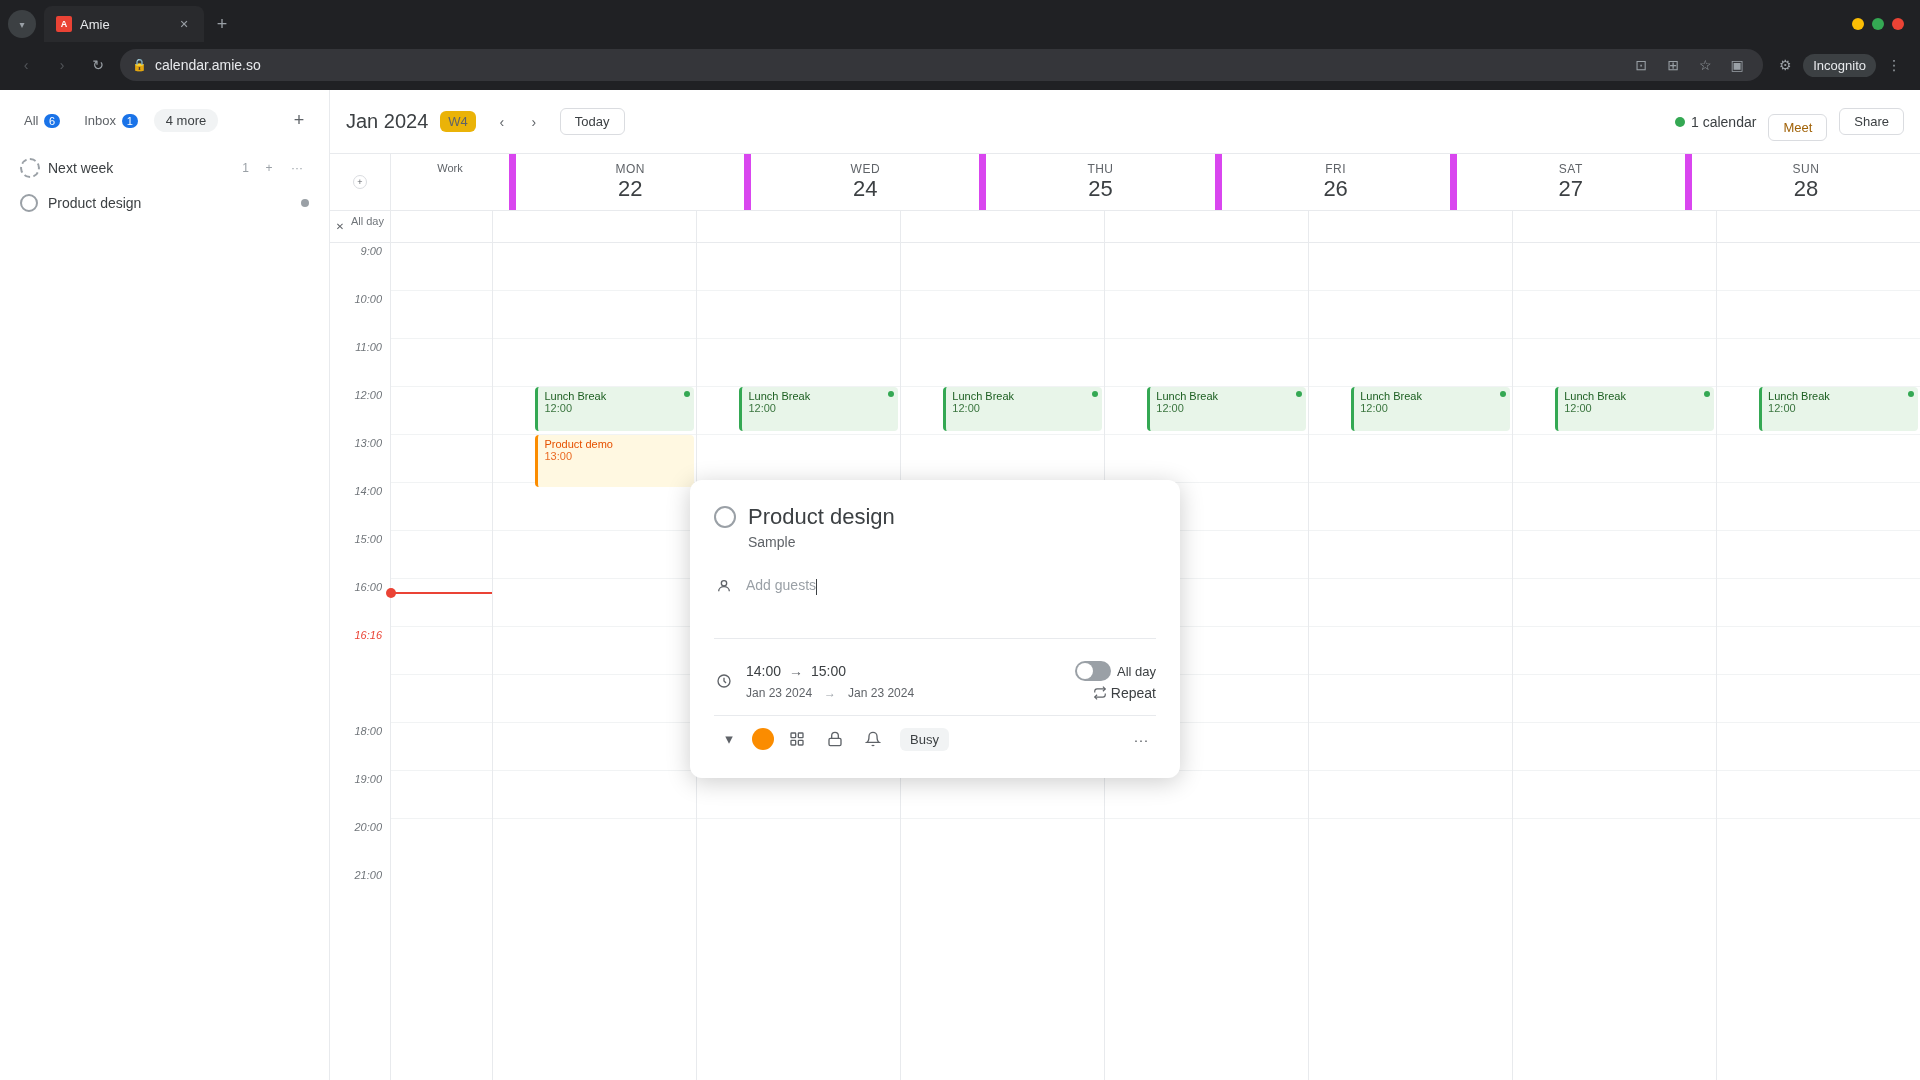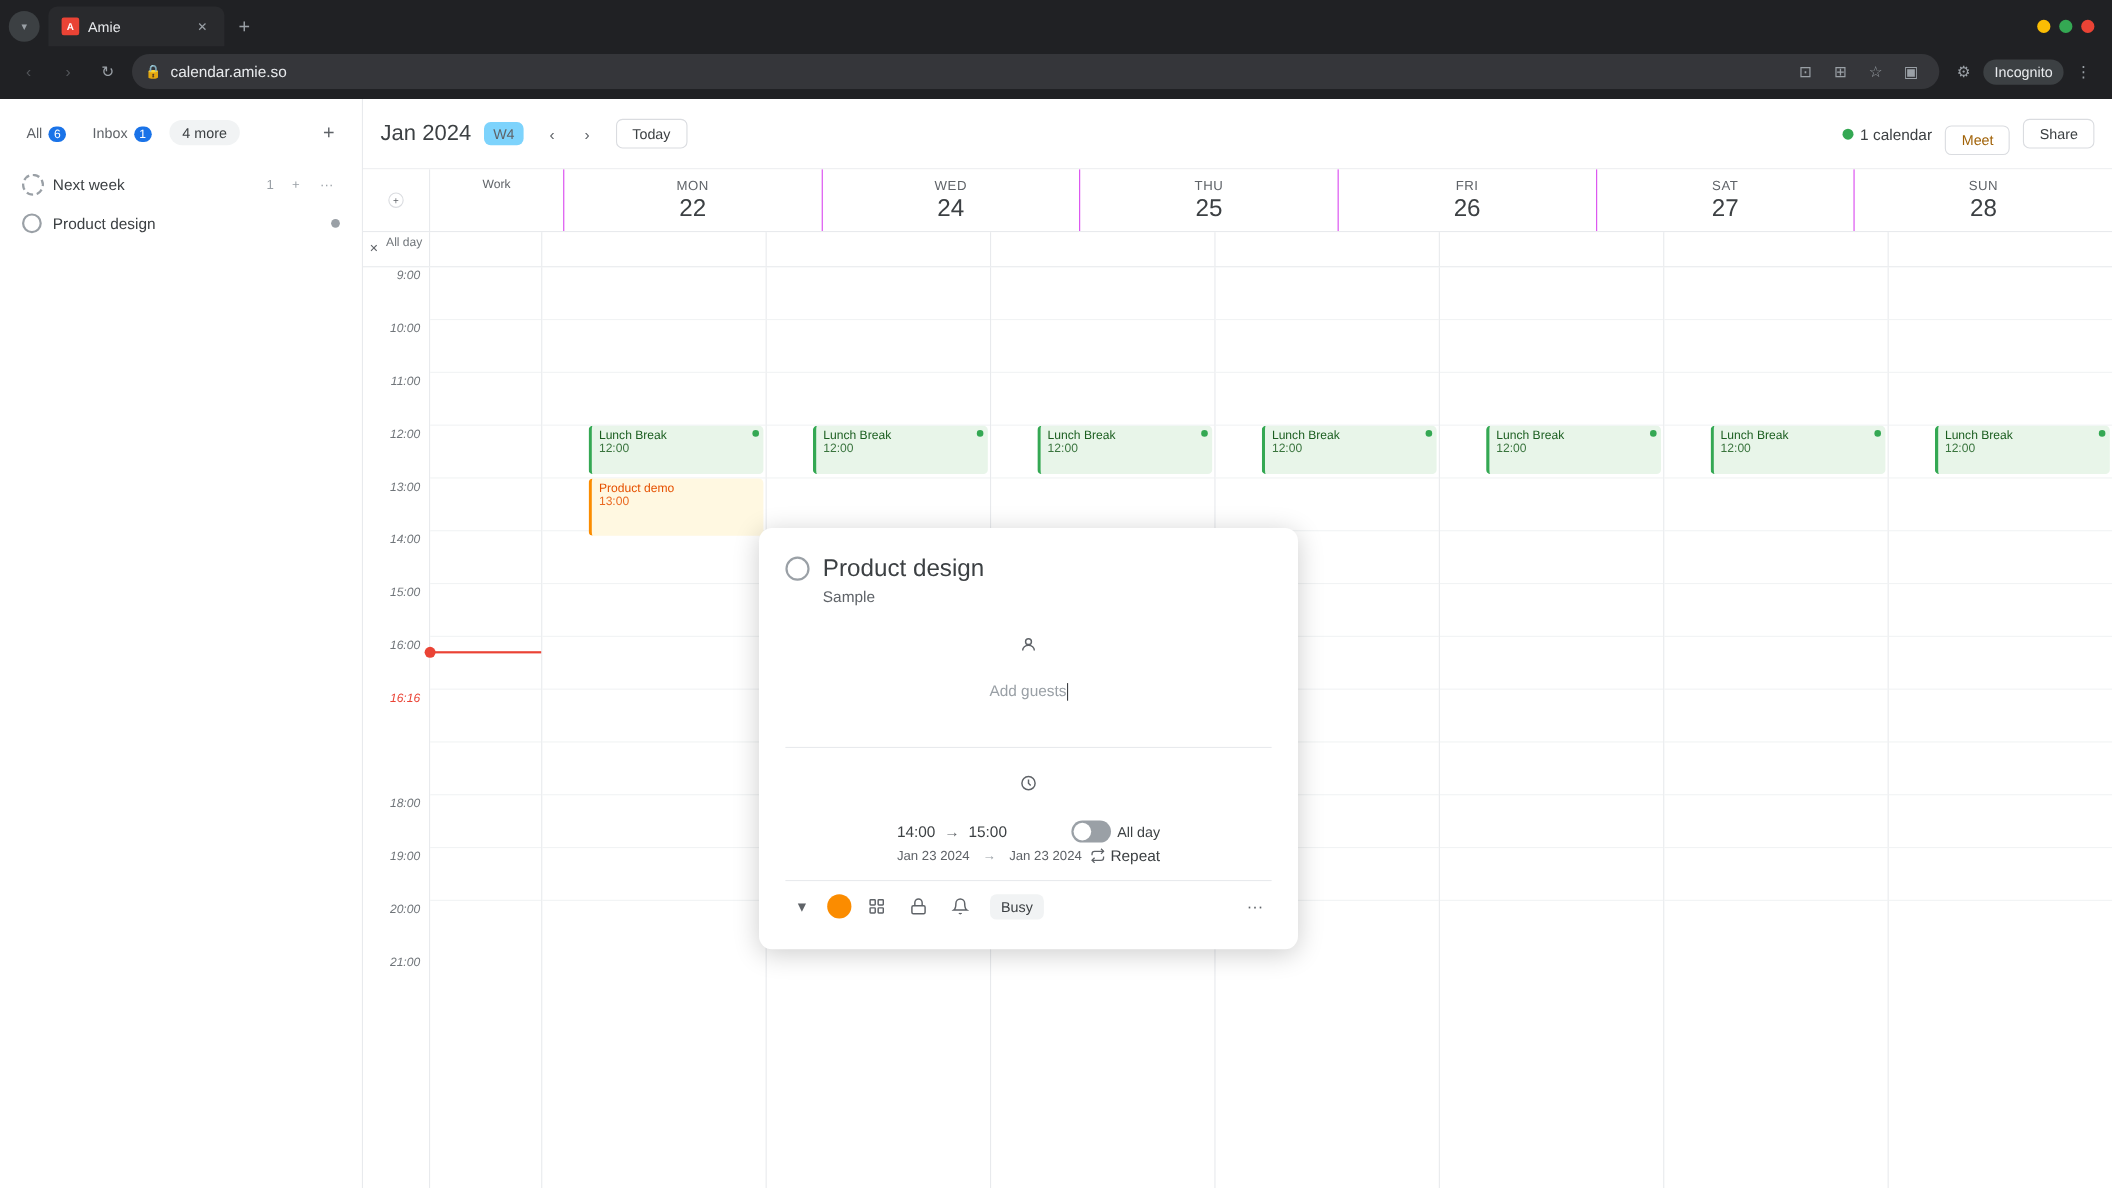--- a/index.html
+++ b/index.html
@@ -56,32 +56,32 @@
     .task-item { display: flex; align-items: center; gap: 10px; padding: 8px 4px; cursor: pointer; border-radius: 8px; }
     .task-checkbox { width: 18px; height: 18px; border-radius: 50%; border: 2px solid #9aa0a6; display: flex; align-items: center; justify-content: center; flex-shrink: 0; }
     .task-title { font-size: 14px; color: #3c4043; flex: 1; }
     .task-indicator { width: 8px; height: 8px; border-radius: 50%; background: #9aa0a6; }
 
     
     .calendar { flex: 1; display: flex; flex-direction: column; background: #fff; overflow: hidden; }
 
     .calendar-header { display: flex; align-items: center; padding: 12px 16px; border-bottom: 1px solid #e8eaed; gap: 12px; }
     .cal-month { font-size: 20px; font-weight: 500; color: #3c4043; }
-    .cal-week-badge { background: #7dd3fc; border-radius: 6px; font-size: 13px; padding: 3px 8px; color: #5f6368; }
+    .cal-week-badge { background: #eab308; border-radius: 6px; font-size: 13px; padding: 3px 8px; color: #5f6368; }
     .cal-nav { display: flex; gap: 4px; }
     .cal-nav-btn { width: 28px; height: 28px; border-radius: 50%; display: flex; align-items: center; justify-content: center; color: #5f6368; font-size: 14px; cursor: pointer; border: none; background: none; }
     .cal-today-btn { border: 1px solid #dadce0; border-radius: 6px; font-size: 13px; padding: 5px 14px; cursor: pointer; color: #3c4043; background: none; }
     .cal-header-right { margin-left: auto; display: flex; align-items: center; gap: 12px; }
     .cal-calendar-indicator { display: flex; align-items: center; gap: 6px; font-size: 14px; color: #3c4043; cursor: pointer; }
     .cal-dot { width: 10px; height: 10px; border-radius: 50%; background: #34a853; }
     .cal-meet-btn { border: 1px solid #dadce0; border-radius: 6px; font-size: 13px; padding: 5px 14px; cursor: pointer; color: #a16207; background: none; margin-top: 12px; }
     .cal-share-btn { border: 1px solid #dadce0; border-radius: 6px; font-size: 13px; padding: 5px 14px; cursor: pointer; color: #3c4043; background: none; }
     .calendar-days-header { display: flex; border-bottom: 1px solid #e8eaed; background: #fff; position: sticky; top: 0; z-index: 10; }
     .time-gutter { width: 60px; flex-shrink: 0; }
-    .day-header { flex: 1; text-align: center; padding: 8px 4px; border-left: 1px solid #d946ef; }
+    .day-header { flex: 1; text-align: center; padding: 8px 4px; border-left: 7px solid #d946ef; }
     .day-header-label { font-size: 12px; color: #5f6368; text-transform: uppercase; letter-spacing: 0.5px; }
     .day-header-number { font-size: 22px; font-weight: 400; color: #3c4043; }
     .work-label { font-size: 11px; color: #5f6368; }
 
     .all-day-row { display: flex; border-bottom: 1px solid #e8eaed; min-height: 32px; }
     .all-day-cell { flex: 1; border-left: 1px solid #e8eaed; }
     .all-day-toggle { width: 18px; height: 18px; display: flex; align-items: center; justify-content: center; cursor: pointer; color: #5f6368; font-size: 10px; margin-top: 2px; }
 
     .calendar-body { display: flex; flex: 1; position: relative; }
     .time-column { width: 60px; flex-shrink: 0; font-style: italic; }
@@ -103,21 +103,21 @@
     .lunch-event { background: #e8f5e9; color: #1b5e20; border-left: 3px solid #34a853; }
     .product-demo-event { background: #fff8e1; color: #e65100; border-left: 3px solid #fb8c00; }
 
     
     .event-popup { position: absolute; top: 480px; left: 480px; width: 490px; background: white; border-radius: 12px; box-shadow: 0 4px 24px rgba(0,0,0,0.2); z-index: 100; padding: 24px; }
     .popup-task-row { display: flex; align-items: flex-start; gap: 12px; margin-bottom: 4px; }
     .popup-checkbox { width: 22px; height: 22px; border-radius: 50%; border: 2px solid #9aa0a6; flex-shrink: 0; margin-top: 2px; cursor: pointer; }
     .popup-title { font-size: 22px; font-weight: 500; color: #3c4043; }
     .popup-subtitle { font-size: 14px; color: #5f6368; margin-left: 34px; margin-bottom: 20px; }
     .popup-divider { height: 1px; background: #e8eaed; margin: 16px 0; }
-    .popup-row { display: flex; align-items: center; gap: 24px; padding: 6px 0; flex-direction: column; }
+    .popup-row { display: flex; align-items: center; gap: 12px; padding: 6px 0; }
     .popup-icon { width: 20px; height: 20px; display: flex; align-items: center; justify-content: center; color: #5f6368; font-size: 14px; flex-shrink: 0; }
     .popup-field { flex: 1; font-size: 14px; color: #3c4043; }
     .popup-placeholder { color: #9aa0a6; }
     .popup-time-row { display: flex; align-items: center; gap: 8px; }
     .popup-time { font-size: 14px; color: #3c4043; }
     .popup-arrow { color: #5f6368; font-size: 14px; }
     .popup-all-day-toggle { display: flex; align-items: center; gap: 6px; margin-left: auto; }
     .toggle-switch { width: 36px; height: 20px; border-radius: 10px; background: #9aa0a6; position: relative; cursor: pointer; }
     .toggle-switch.off { background: #9aa0a6; }
     .toggle-knob { width: 16px; height: 16px; border-radius: 50%; background: white; position: absolute; top: 2px; left: 2px; transition: left 0.2s; }

